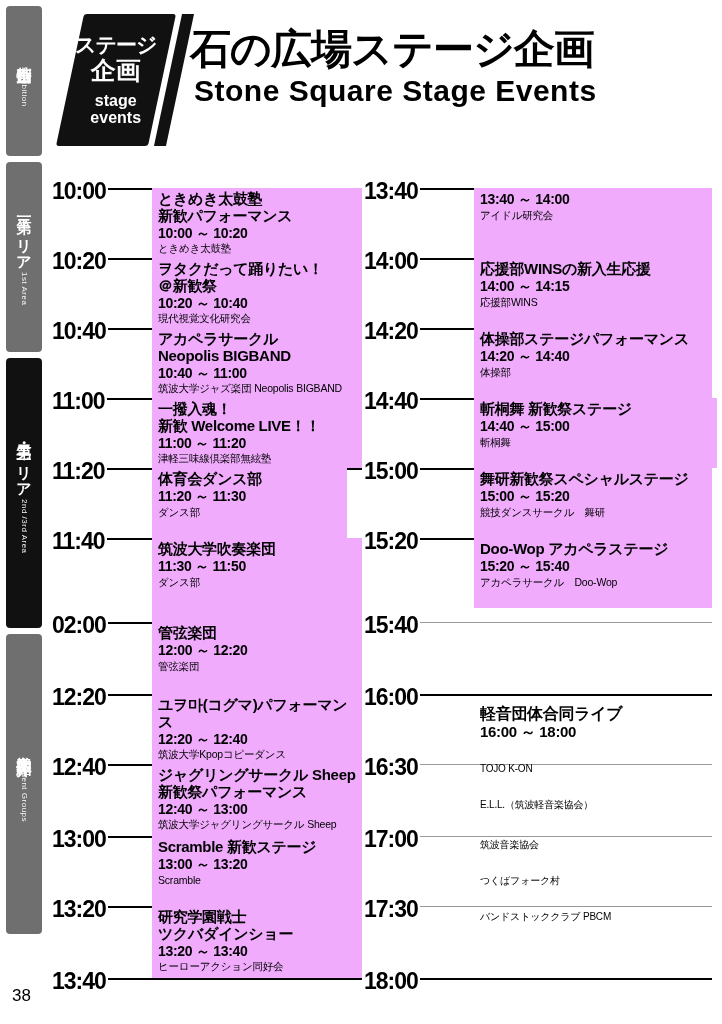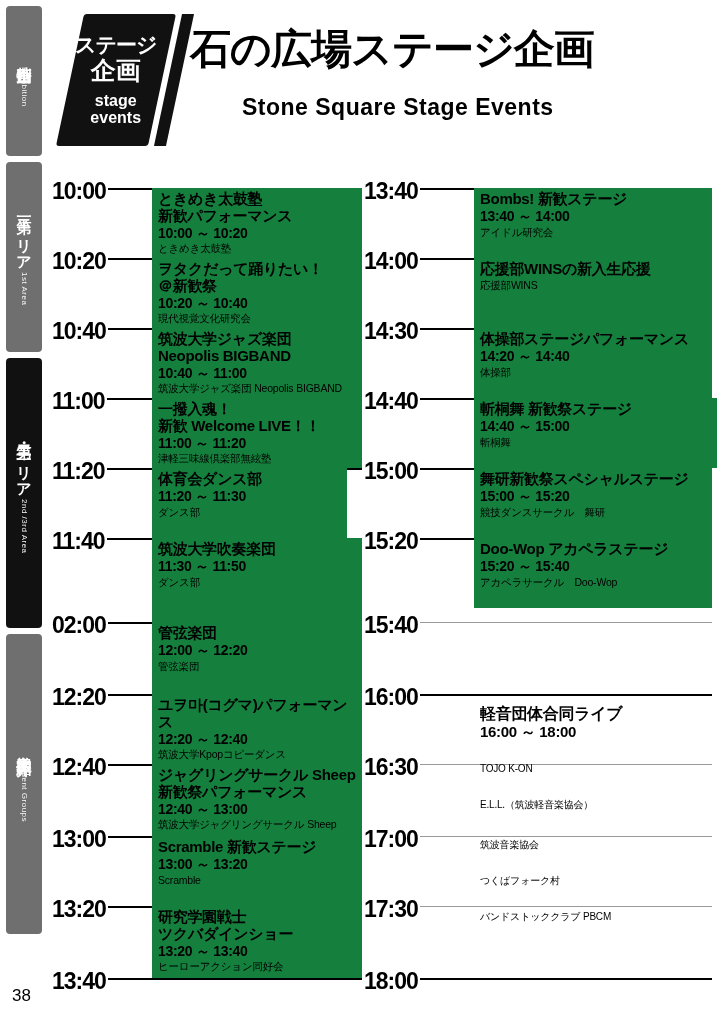--- a/index.html
+++ b/index.html
@@ -117,26 +117,25 @@
     left: 128px;
     top: 12px;
     font-size: 41px;
     font-weight: bold;
     letter-spacing: -1px;
     white-space: nowrap;
   }
   #title-en {
     position: absolute;
     left: 132px;
-    top: 84px;
-    font-size: 23px;
+    top: 64px;
+    font-size: 30px;
     font-weight: bold;
     letter-spacing: 0.5px;
     white-space: nowrap;
-    margin-left: 48px;
   }
 
   
   .schedule-col {
     position: absolute;
     top: 172px;
   }
   #col-left { left: 52px; width: 310px; }
   #col-right { left: 364px; width: 348px; }
   .time-label {
@@ -152,21 +151,21 @@
   }
   .rule {
     position: absolute;
     height: 2px;
     background: #000;
     z-index: 1;
   }
 
   .event-block {
     position: absolute;
-    background: #15803d;
+    background: #f0abfc;
     box-sizing: border-box;
     padding: 3px 5px 2px 6px;
     z-index: 2;
     overflow: hidden;
   }
   .event-block.plain {
     background: transparent;
   }
   .ev-name {
     font-size: 15px;
@@ -270,21 +269,21 @@
     <div class="ev-org">ときめき太鼓塾</div>
   </div>
 
   <div class="event-block" style="left:100px; top:86px; width:210px; height:70px;">
     <div class="ev-name"><span>ヲタクだって踊りたい！</span><span class="l2">＠新歓祭</span></div>
     <div class="ev-time">10:20 ～ 10:40</div>
     <div class="ev-org">現代視覚文化研究会</div>
   </div>
 
   <div class="event-block" style="left:100px; top:156px; width:210px; height:70px;">
-    <div class="ev-name"><span>筑波大学ジャズ楽団</span><span class="l2">Neopolis BIGBAND</span></div>
+    <div class="ev-name"><span>アカペラサークル</span><span class="l2">Neopolis BIGBAND</span></div>
     <div class="ev-time">10:40 ～ 11:00</div>
     <div class="ev-org">筑波大学ジャズ楽団 Neopolis BIGBAND</div>
   </div>
 
   <div class="event-block" style="left:100px; top:226px; width:210px; height:70px;">
     <div class="ev-name"><span>一撥入魂！</span><span class="l2">新歓 Welcome LIVE！！</span></div>
     <div class="ev-time">11:00 ～ 11:20</div>
     <div class="ev-org">津軽三味線倶楽部無絃塾</div>
   </div>
 
@@ -330,21 +329,21 @@
     <div class="ev-org">ヒーローアクション同好会</div>
   </div>
 </div>
 
 <div class="schedule-col" id="col-right">
 
   <div class="time-label" style="top:6px;">13:40</div>
   <div class="rule" style="top:16px; left:16px; width:332px;"></div>
   <div class="time-label" style="top:76px;">14:00</div>
   <div class="rule" style="top:86px; left:16px; width:332px;"></div>
-  <div class="time-label" style="top:146px;">14:30</div>
+  <div class="time-label" style="top:146px;">14:20</div>
   <div class="rule" style="top:156px; left:16px; width:332px;"></div>
   <div class="time-label" style="top:216px;">14:40</div>
   <div class="rule" style="top:226px; left:16px; width:332px;"></div>
   <div class="time-label" style="top:286px;">15:00</div>
   <div class="rule" style="top:296px; left:16px; width:332px;"></div>
   <div class="time-label" style="top:356px;">15:20</div>
   <div class="rule" style="top:366px; left:16px; width:332px;"></div>
   <div class="time-label" style="top:440px;">15:40</div>
   <div class="rule" style="top:450px; left:16px; width:332px; height:1px; background:#999;"></div>
   <div class="time-label" style="top:512px;">16:00</div>
@@ -352,27 +351,27 @@
   <div class="time-label" style="top:582px;">16:30</div>
   <div class="rule" style="top:592px; left:16px; width:332px; height:1px; background:#999;"></div>
   <div class="time-label" style="top:654px;">17:00</div>
   <div class="rule" style="top:664px; left:16px; width:332px; height:1px; background:#999;"></div>
   <div class="time-label" style="top:724px;">17:30</div>
   <div class="rule" style="top:734px; left:16px; width:332px; height:1px; background:#999;"></div>
   <div class="time-label" style="top:796px;">18:00</div>
   <div class="rule" style="top:806px; left:16px; width:332px;"></div>
 
   <div class="event-block" style="left:110px; top:16px; width:238px; height:70px;">
-    <div class="ev-name"><span>Bombs! 新歓ステージ</span></div>
     <div class="ev-time">13:40 ～ 14:00</div>
     <div class="ev-org">アイドル研究会</div>
   </div>
 
   <div class="event-block" style="left:110px; top:86px; width:238px; height:70px;">
     <div class="ev-name"><span>応援部WINSの新入生応援</span></div>
+    <div class="ev-time">14:00 ～ 14:15</div>
     <div class="ev-org">応援部WINS</div>
   </div>
 
   <div class="event-block" style="left:110px; top:156px; width:238px; height:70px;">
     <div class="ev-name"><span>体操部ステージパフォーマンス</span></div>
     <div class="ev-time">14:20 ～ 14:40</div>
     <div class="ev-org">体操部</div>
   </div>
 
   <div class="event-block" style="left:110px; top:226px; width:243px; height:70px;">

